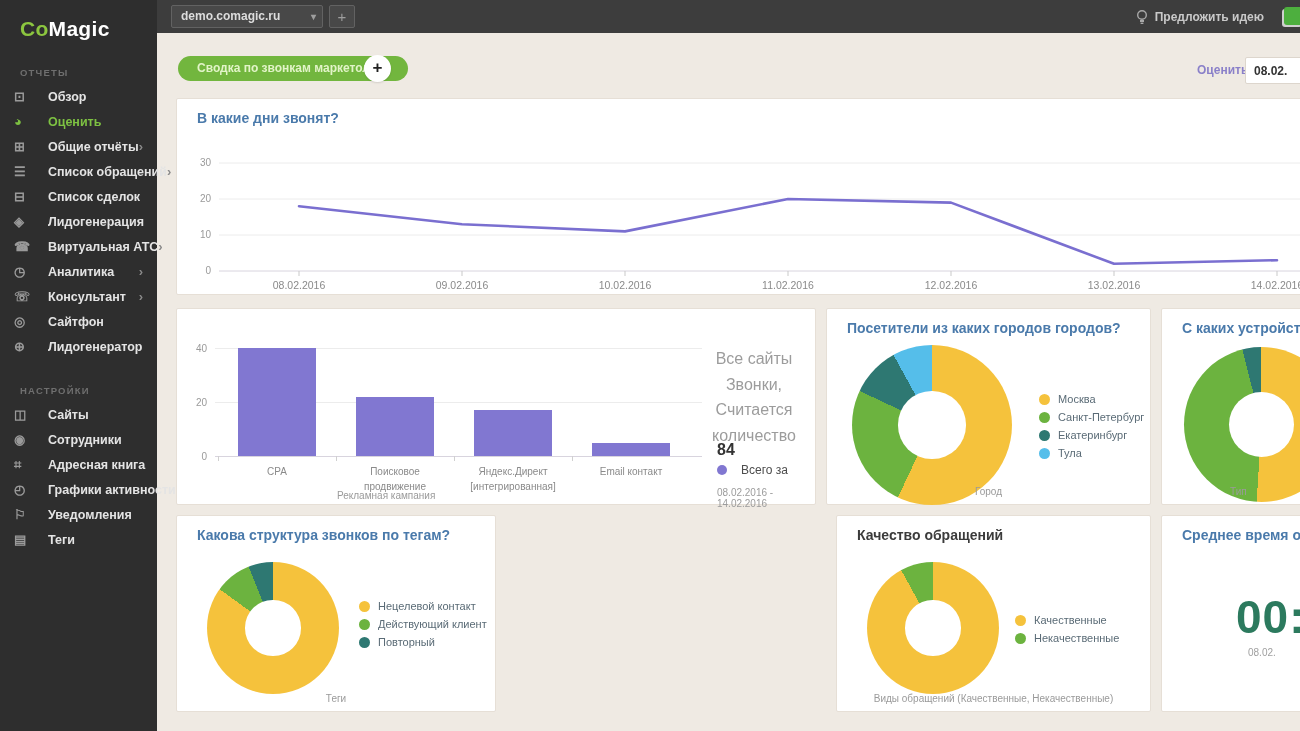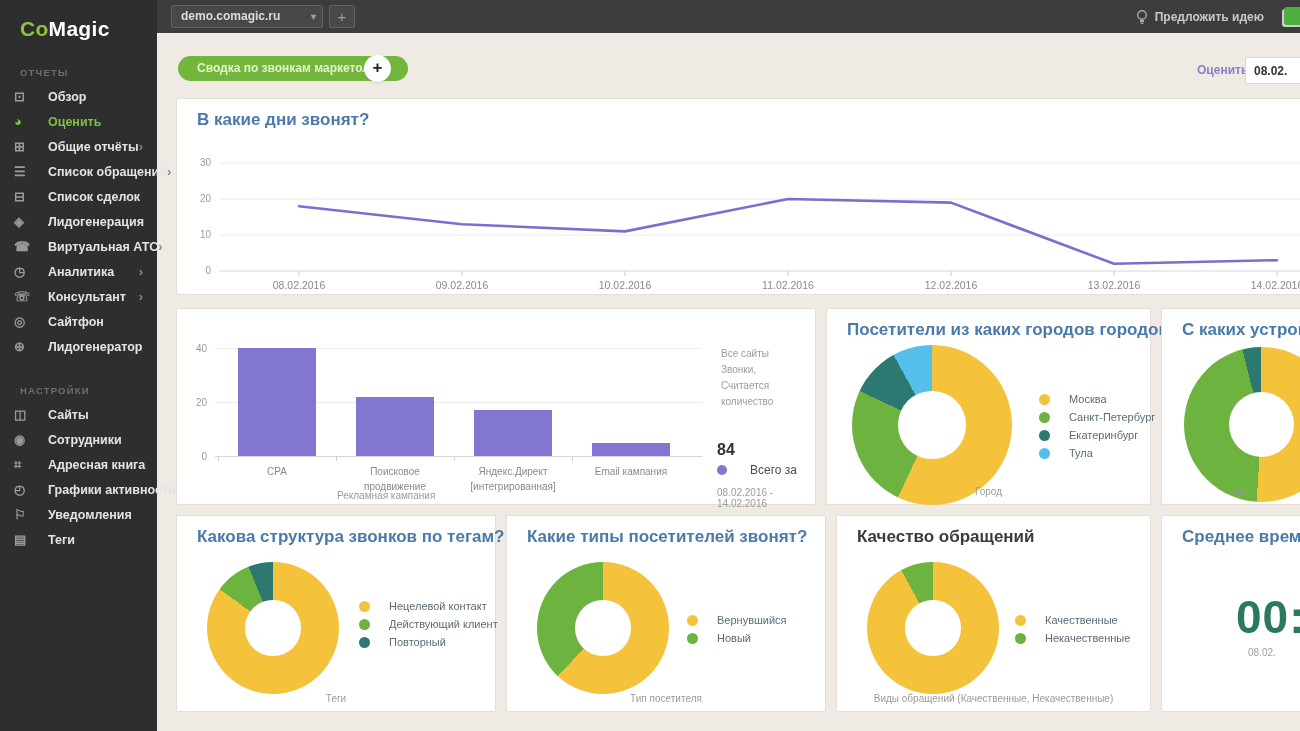--- a/index.html
+++ b/index.html
@@ -44,44 +44,44 @@
   .tab-add { position:absolute; left:207px; top:22px; width:27px; height:27px;
     border-radius:50%; background:#ffffff; color:#222; font-size:17px; font-weight:600;
     text-align:center; line-height:26px; cursor:pointer; box-shadow:0 1px 2px rgba(0,0,0,.12); }
   .rate-link { position:absolute; left:1040px; top:30px; color:#8a80c9; font-size:12px;
     font-weight:600; cursor:pointer; }
   .date-input { position:absolute; left:1088px; top:24px; width:90px; height:27px;
     background:#fff; border:1px solid #ddd6cd; border-radius:2px; font-size:12px;
     font-weight:600; color:#333; padding:0 8px; font-family:"Liberation Sans",sans-serif; }
 
   .panel { position:absolute; background:#fff; border:1px solid #e6dfd6; border-radius:2px; }
-  .panel-title { position:absolute; left:20px; top:11px; font-size:17px; font-weight:700;
+  .panel-title { position:absolute; left:20px; top:11px; font-size:14px; font-weight:700;
     color:#4a7aab; white-space:nowrap; }
   .panel-title.dark { color:#3b3b3b; }
   .axis-xlabel { position:absolute; bottom:7px; width:100%; text-align:center;
     font-size:10px; color:#9a9a9a; }
 
   
   .gridline { position:absolute; height:1px; background:#ececec; }
   .ytick { position:absolute; font-size:10px; color:#9a9a9a; width:26px; text-align:right; }
   .bar { position:absolute; background:#8177d1; }
   .bar-cat { position:absolute; font-size:10px; color:#8a8a8a; text-align:center; line-height:1.5; }
-  .side-note { position:absolute; left:544px; top:37px; font-size:10px; color:#9c9c9c; line-height:1.6; }
+  .side-note { position:absolute; left:516px; top:37px; font-size:16px; color:#9c9c9c; line-height:1.6;text-align:center; }
   .total-block { position:absolute; left:540px; top:132px; }
   .total-value { font-size:16px; font-weight:700; color:#333; }
-  .total-label { display:flex; align-items:center; gap:23px; margin-top:4px;
+  .total-label { display:flex; align-items:center; gap:14px; margin-top:4px;
     font-size:12px; color:#4c4c4c; }
   .total-label .dot { width:10px; height:10px; border-radius:50%; background:#8177d1; }
   .total-period { margin-top:10px; font-size:10px; color:#9c9c9c; }
 
   
   .donut { position:absolute; border-radius:50%; }
   .donut .hole { position:absolute; inset:29%; background:#fff; border-radius:50%; }
   .legend { position:absolute; }
-  .legend-item { display:flex; align-items:center; gap:19px; margin:6px 0; }
+  .legend-item { display:flex; align-items:center; gap:8px; margin:6px 0; }
   .legend-dot { width:11px; height:11px; border-radius:50%; flex:0 0 11px; }
   .legend-label { font-size:11px; color:#5a6b76; white-space:nowrap; }
 
   .big-stat { position:absolute; left:74px; top:74px; font-size:46px; font-weight:600;
     color:#2c7a5e; letter-spacing:1px; }
   .big-stat-sub { position:absolute; left:86px; top:131px; font-size:10px; color:#a0a0a0; }
 
   svg text { font-family:"Liberation Sans",sans-serif; }
 </style>
 </head>
@@ -232,21 +232,21 @@
         <div style="position: absolute; left: 41px; top: 147px; width: 1px; height: 5px; background: rgb(208, 208, 208);"></div>
         <div class="bar-cat" style="left: 45px; top: 155px; width: 110px;">CPA</div>
         <div class="bar" style="left: 179px; width: 78px; height: 59.4px; top: 87.6px; background: rgb(129, 119, 209);"></div>
         <div style="position: absolute; left: 159px; top: 147px; width: 1px; height: 5px; background: rgb(208, 208, 208);"></div>
         <div class="bar-cat" style="left: 163px; top: 155px; width: 110px;">Поисковое продвижение</div>
         <div class="bar" style="left: 297px; width: 78px; height: 45.9px; top: 101.1px; background: rgb(129, 119, 209);"></div>
         <div style="position: absolute; left: 277px; top: 147px; width: 1px; height: 5px; background: rgb(208, 208, 208);"></div>
         <div class="bar-cat" style="left: 281px; top: 155px; width: 110px;">Яндекс.Директ [интегрированная]</div>
         <div class="bar" style="left: 415px; width: 78px; height: 13.5px; top: 133.5px; background: rgb(129, 119, 209);"></div>
         <div style="position: absolute; left: 395px; top: 147px; width: 1px; height: 5px; background: rgb(208, 208, 208);"></div>
-        <div class="bar-cat" style="left: 399px; top: 155px; width: 110px;">Email кампания</div>
+        <div class="bar-cat" style="left: 399px; top: 155px; width: 110px;">Email контакт</div>
         <div style="position: absolute; left: 160px; top: 181px; width: 240px; font-size: 10px; color: rgb(154, 154, 154);">Рекламная кампания</div>
       </div>
     <div class="side-note">
       <div>Все сайты</div>
       <div>Звонки,</div>
       <div>Считается количество</div>
     </div>
     <div class="total-block">
       <div class="total-value">84</div>
       <div class="total-label">
@@ -306,37 +306,20 @@
           <span class="legend-label">Действующий клиент</span>
         </div>
         <div class="legend-item">
           <span class="legend-dot" style="background: rgb(46, 120, 114);"></span>
           <span class="legend-label">Повторный</span>
         </div>
       </div>
     <div class="axis-xlabel">Теги</div>
   </div>
 
-  <div class="panel" style="left:349px; top:482px; width:320px; height:197px;">
-    <div class="panel-title">Какие типы посетителей звонят?</div>
-    <div class="donut" style="left: 30px; top: 46px; width: 132px; height: 132px; background: conic-gradient(rgb(245, 194, 60) 0deg, rgb(245, 194, 60) 223.2deg, rgb(108, 179, 63) 223.2deg, rgb(108, 179, 63) 360deg);">
-        <div class="hole"></div>
-      </div>
-    <div class="legend" style="left:180px; top:92px;">
-        <div class="legend-item">
-          <span class="legend-dot" style="background: rgb(245, 194, 60);"></span>
-          <span class="legend-label">Вернувшийся</span>
-        </div>
-        <div class="legend-item">
-          <span class="legend-dot" style="background: rgb(108, 179, 63);"></span>
-          <span class="legend-label">Новый</span>
-        </div>
-      </div>
-    <div class="axis-xlabel">Тип посетителя</div>
-  </div>
 
   <div class="panel" style="left:679px; top:482px; width:315px; height:197px;">
     <div class="panel-title dark">Качество обращений</div>
     <div class="donut" style="left: 30px; top: 46px; width: 132px; height: 132px; background: conic-gradient(rgb(245, 194, 60) 0deg, rgb(245, 194, 60) 331.2deg, rgb(108, 179, 63) 331.2deg, rgb(108, 179, 63) 360deg);">
         <div class="hole"></div>
       </div>
     <div class="legend" style="left:178px; top:92px;">
         <div class="legend-item">
           <span class="legend-dot" style="background: rgb(245, 194, 60);"></span>
           <span class="legend-label">Качественные</span>

